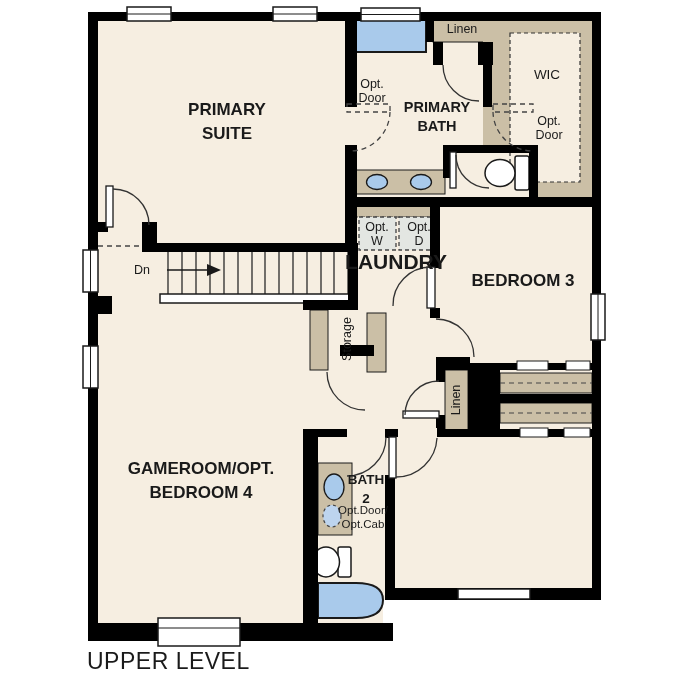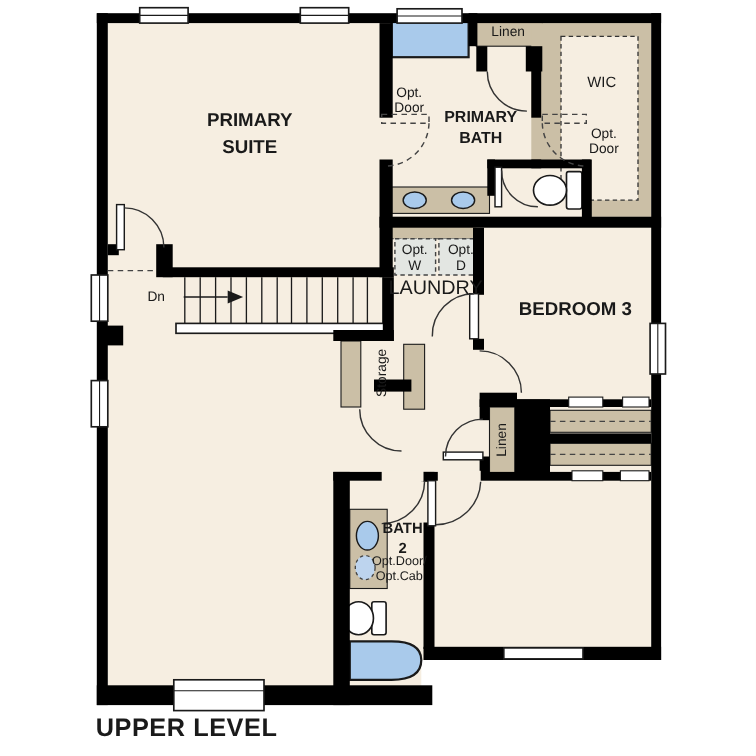--- a/index.html
+++ b/index.html
@@ -4,26 +4,26 @@
 <style>
   html,body{margin:0;padding:0;background:#ffffff}
   .plan{position:relative;width:687px;height:687px;background:#ffffff;
         font-family:"Liberation Sans",sans-serif;color:#1a1a1a;overflow:hidden}
   .plan svg{position:absolute;left:0;top:0}
   .lbl{position:absolute;transform:translate(-50%,-50%);white-space:pre-line;
        text-align:center;line-height:1.2;pointer-events:none}
   .big{font-size:17px;font-weight:bold;line-height:1.42}
   .med{font-size:14.5px;font-weight:bold;line-height:1.3}
   .b2{font-size:13.5px;font-weight:bold;line-height:1.4}
-  .laun{font-size:18px;font-weight:normal}
+  .laun{font-size:21px;font-weight:bold}
   .small{font-size:12.5px;line-height:1.12}
   .wic{font-size:13.5px}
   .tiny{font-size:11.5px;line-height:1.2}
   .rot{transform:translate(-50%,-50%) rotate(-90deg)}
-  .title{position:absolute;left:87px;top:648px;font-size:23px;font-weight:bold;letter-spacing:.5px}
+  .title{position:absolute;left:87px;top:648px;font-size:23px;font-weight:normal;letter-spacing:.5px}
 </style>
 </head>
 <body>
 
 <div class="plan">
 
 <svg width="687" height="687" viewBox="0 0 687 687">
 
   <rect x="98" y="21" width="494" height="603" fill="#f6eee1"></rect>
   <rect x="383" y="600" width="218" height="45" fill="#ffffff"></rect>
@@ -193,19 +193,21 @@
 Door</div>
   <div class="lbl small" style="left:377px;top:234px">Opt.
 W</div>
   <div class="lbl small" style="left:419px;top:234px">Opt.
 D</div>
   <div class="lbl laun" style="left:396px;top:262px">LAUNDRY</div>
   <div class="lbl big" style="left:523px;top:281px">BEDROOM 3</div>
   <div class="lbl small" style="left:142px;top:270px">Dn</div>
   <div class="lbl small rot" style="left:347px;top:339px">Storage</div>
   <div class="lbl small rot" style="left:456px;top:400px">Linen</div>
+  <div class="lbl big" style="left:201px;top:481px">GAMEROOM/OPT.
+BEDROOM 4</div>
   <div class="lbl b2" style="left:366px;top:490px">BATH
 2</div>
   <div class="lbl tiny" style="left:363px;top:518px">Opt.Door/
 Opt.Cab</div>
 
   <div class="title">UPPER LEVEL</div>
 </div>
 
 </body></html>

